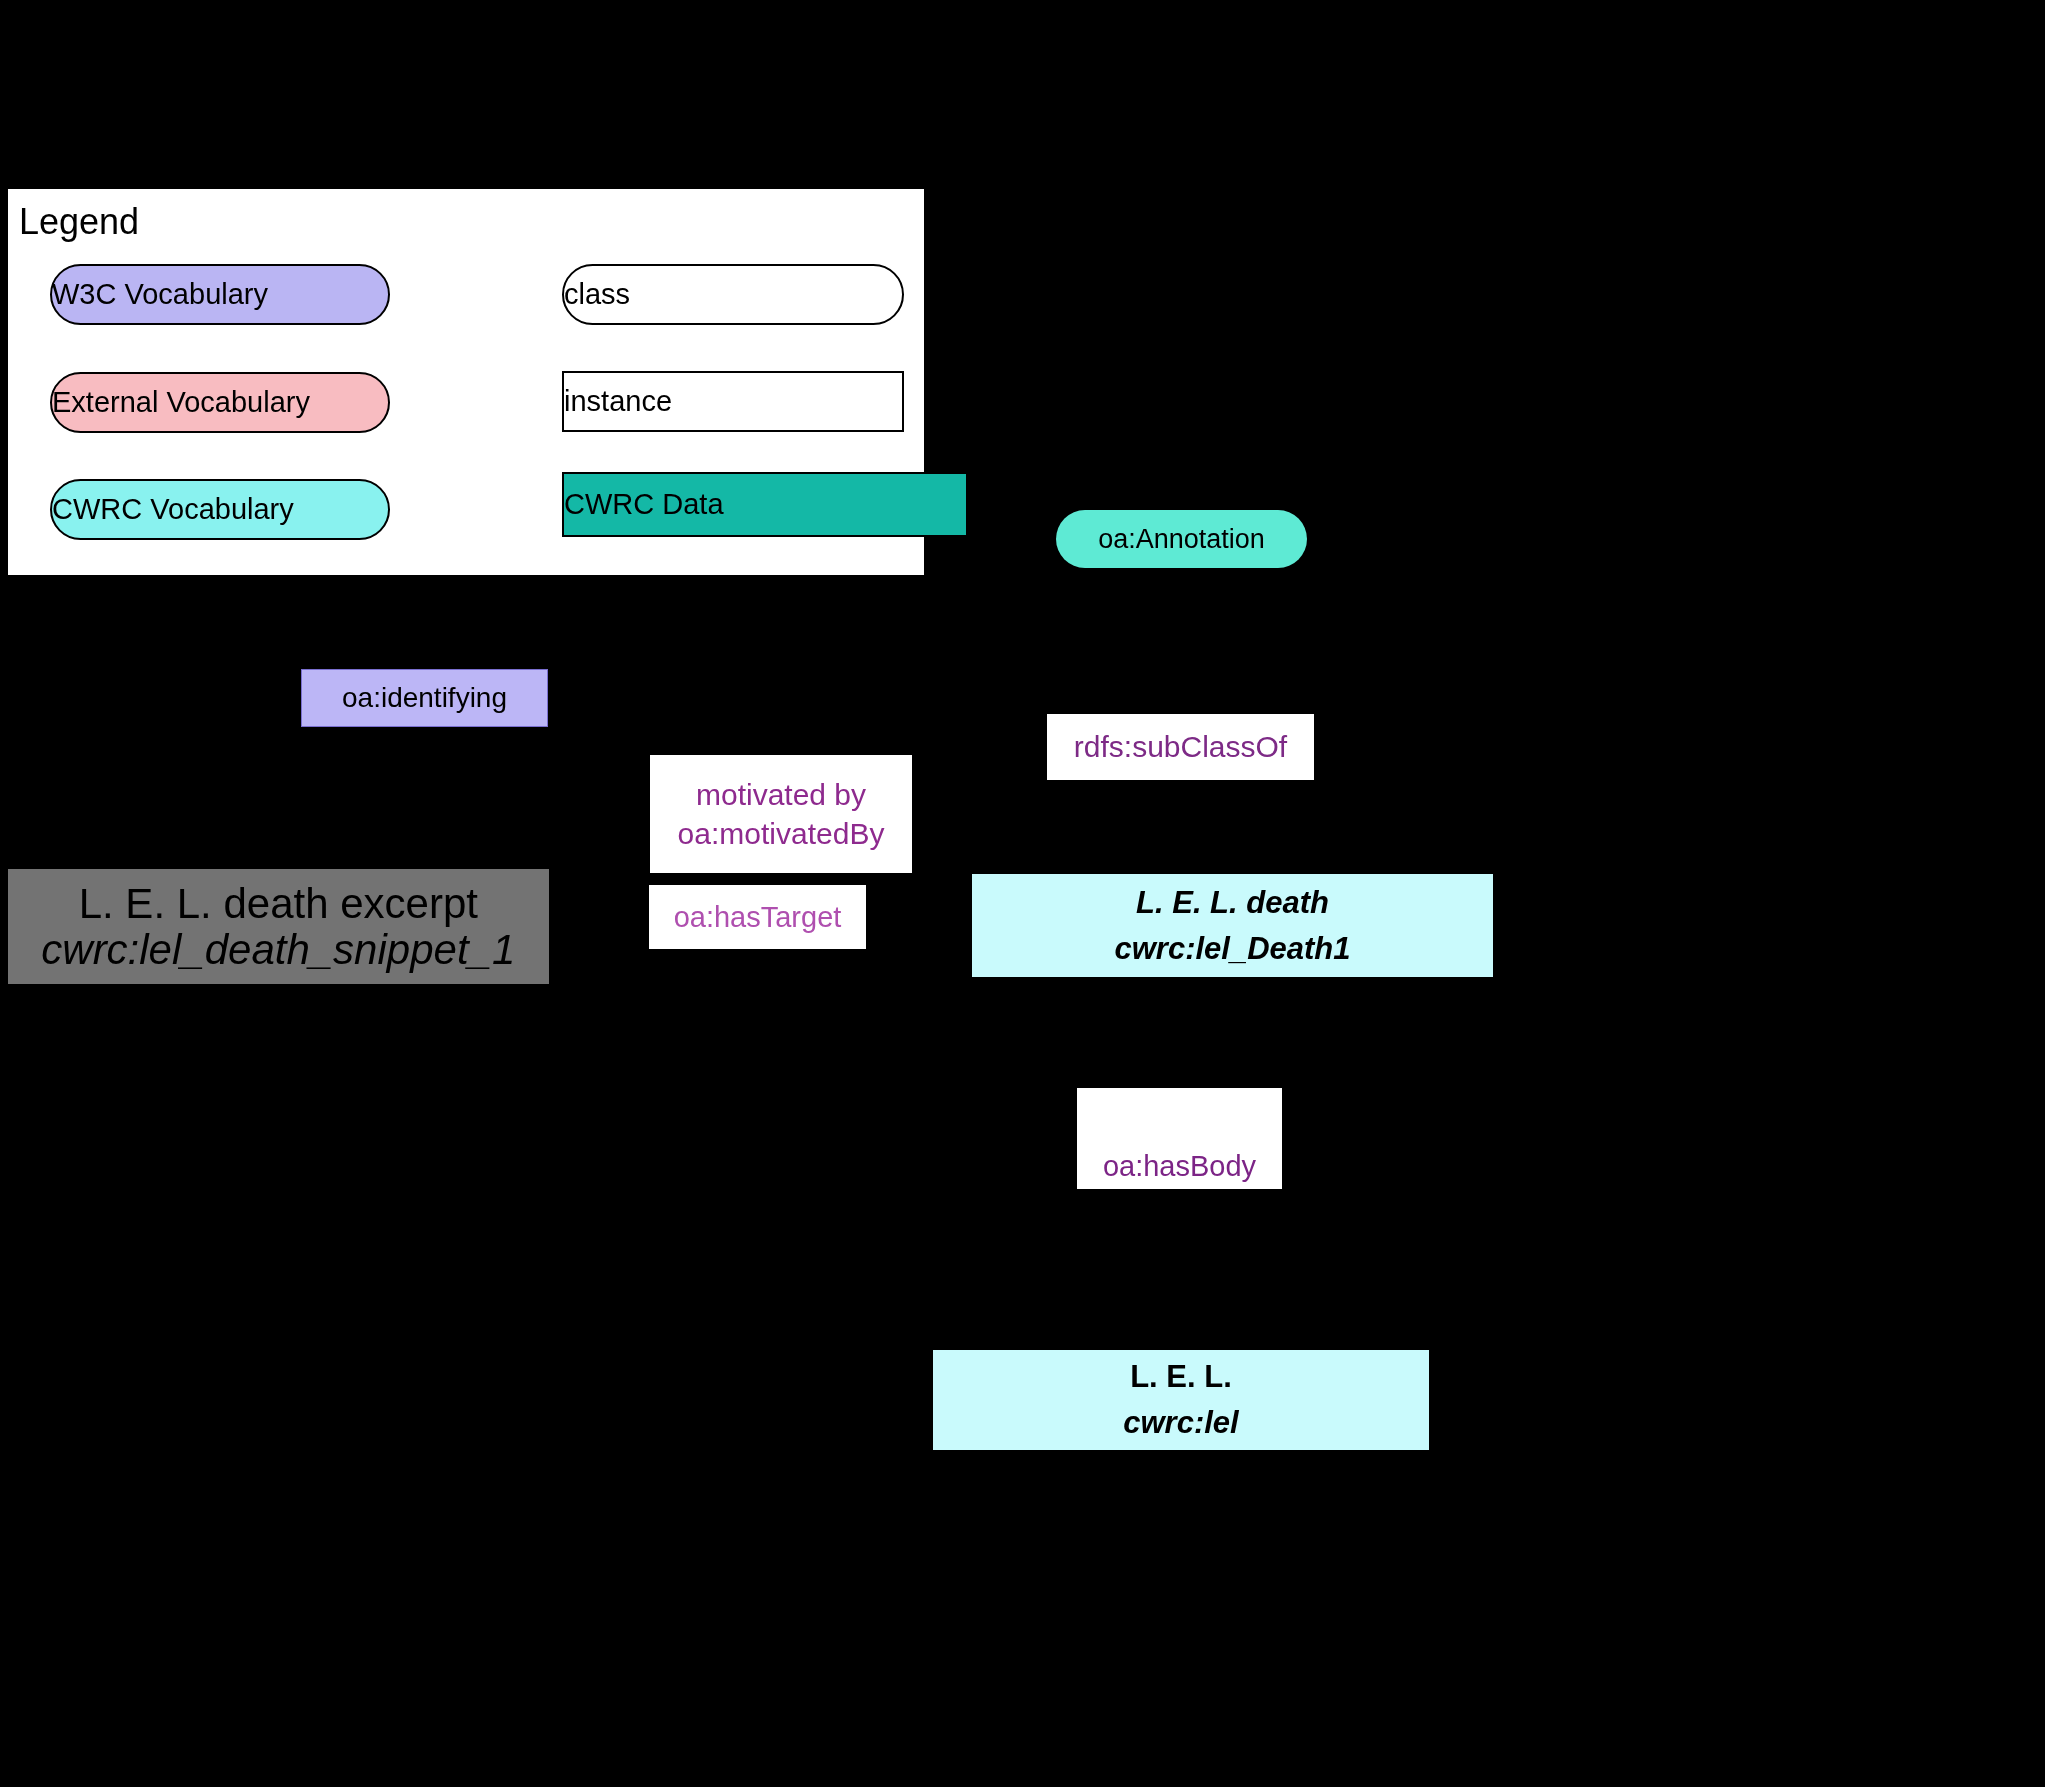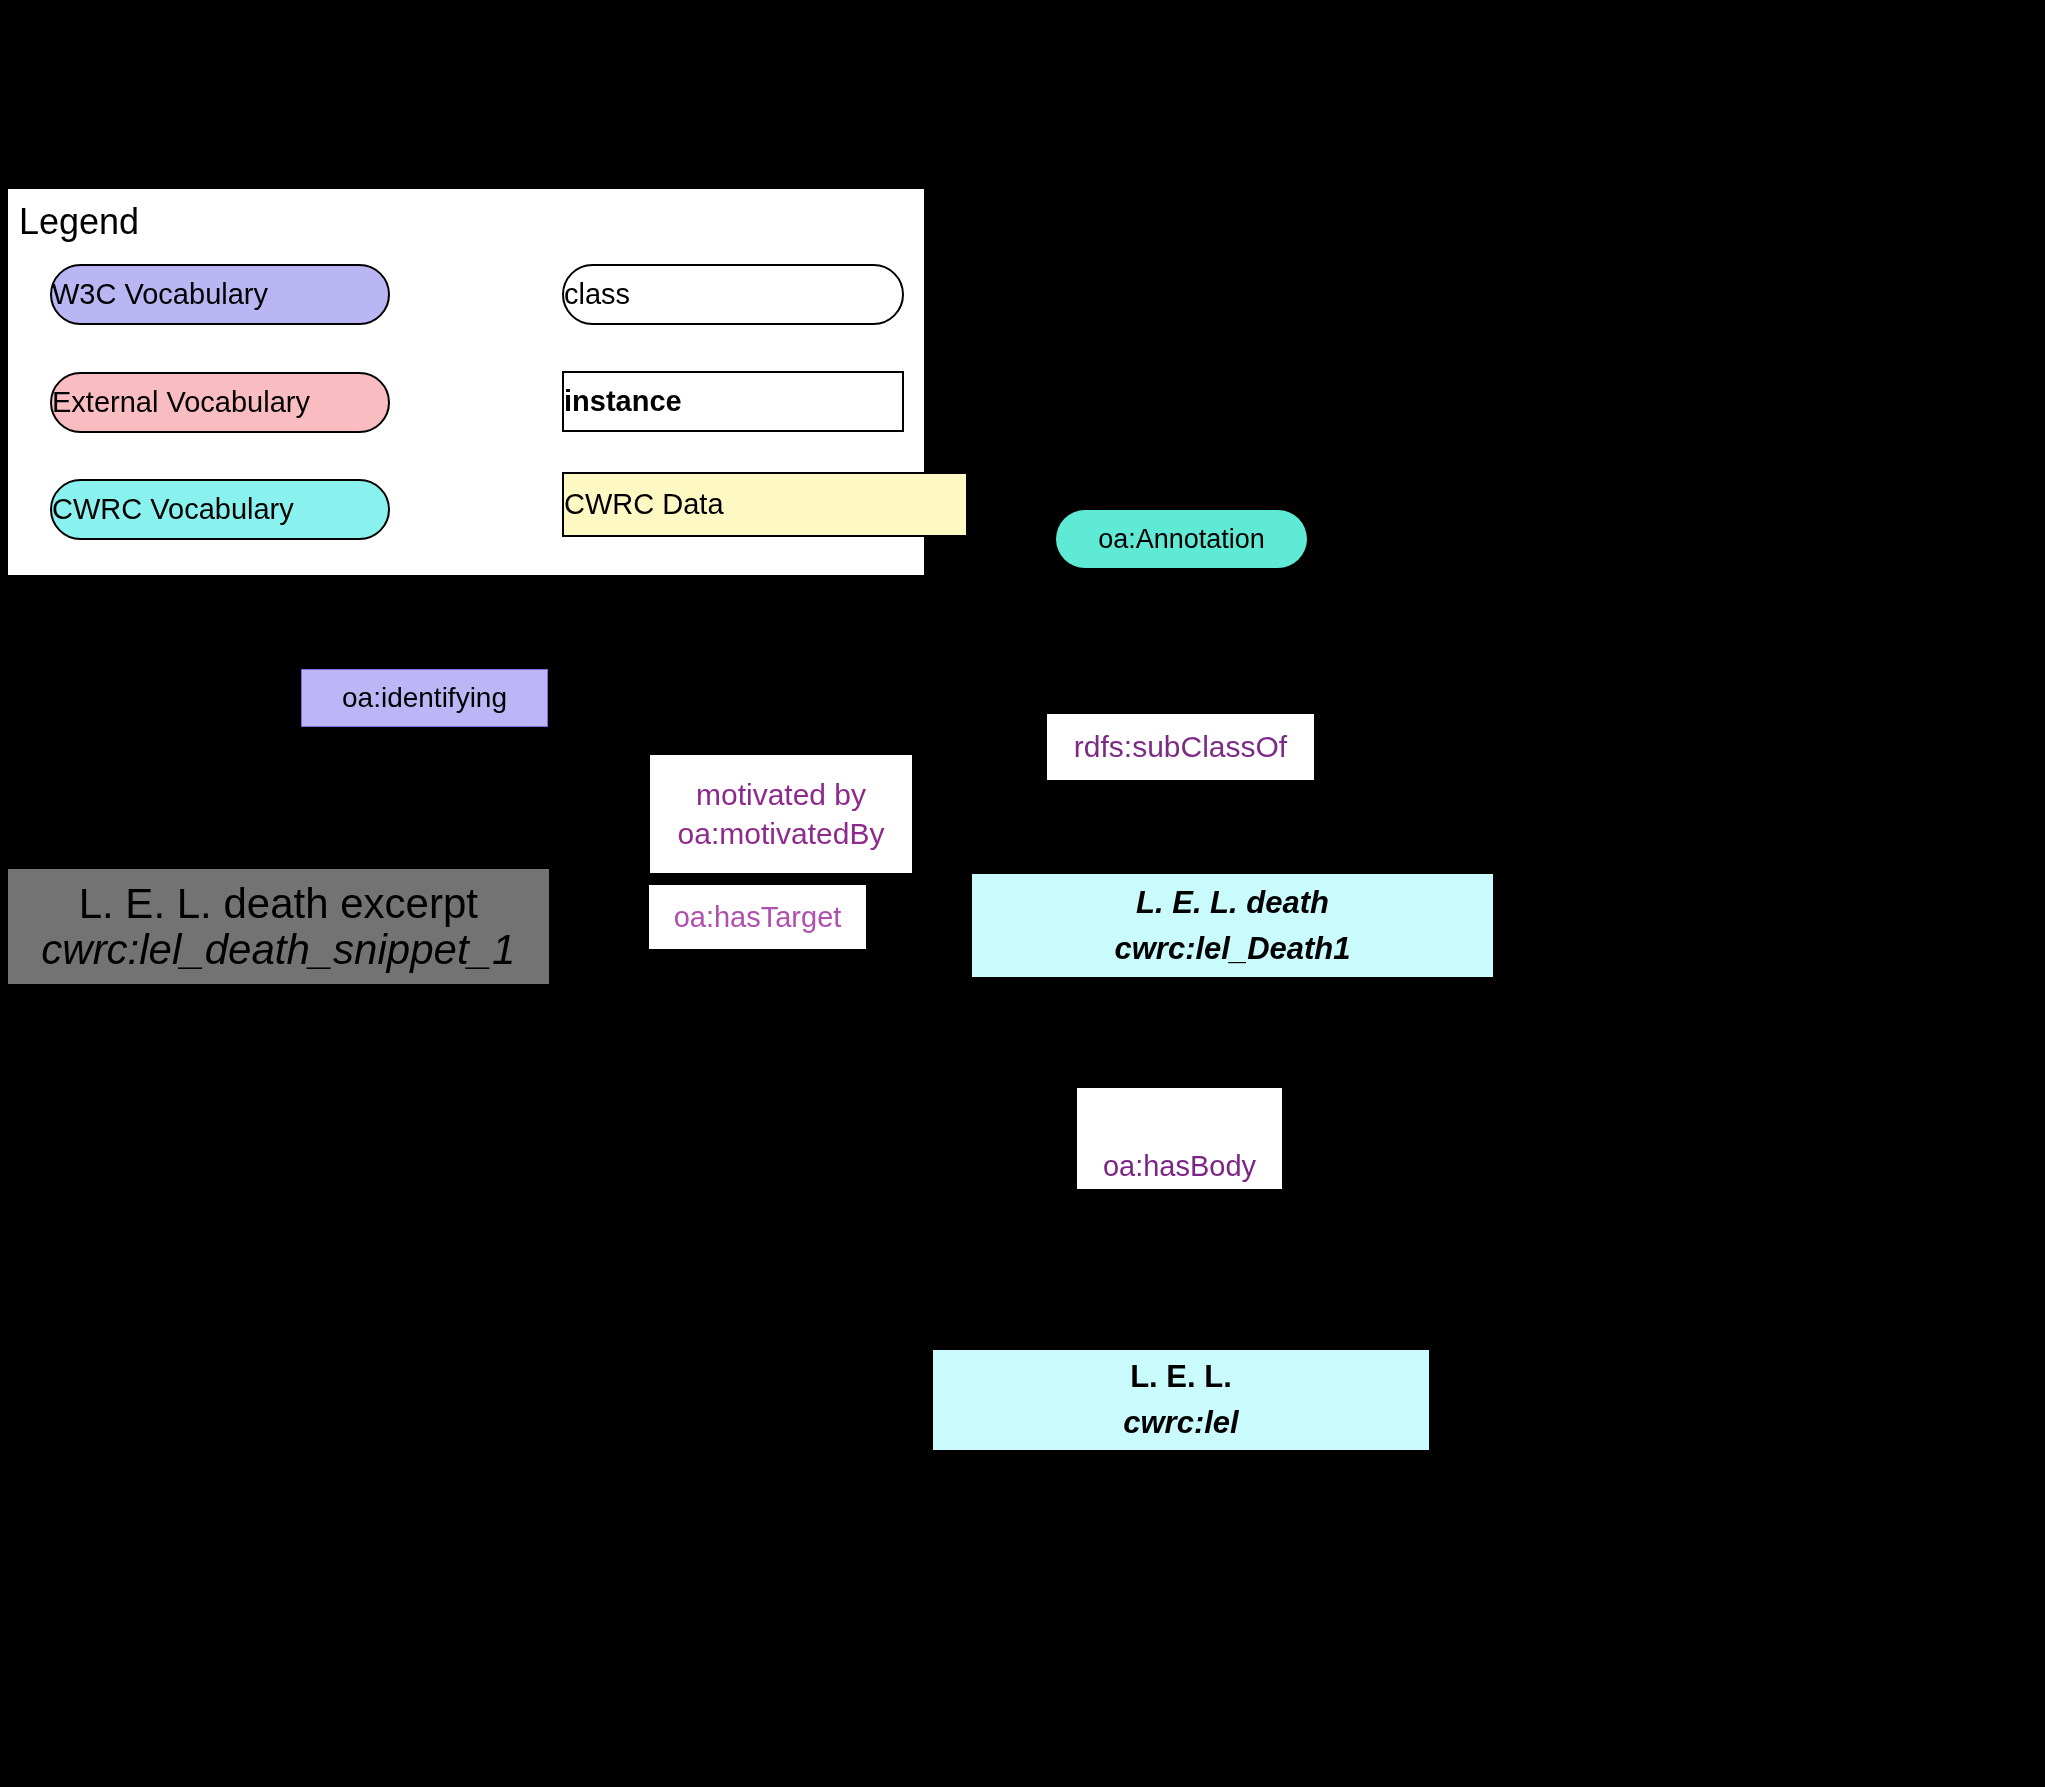--- a/index.html
+++ b/index.html
@@ -29,22 +29,22 @@
   }
   .lg-item {
     display: flex; align-items: center; justify-content: flex-start;
     font-size: 29px; text-align: center;
   }
   .pill   { border-radius: 34px; }
   .lg-w3c      { left:  50px; top: 264px; width: 340px; height: 61px; background: #bab5f3; border: 2.9px solid #000; }
   .lg-external { left:  50px; top: 372px; width: 340px; height: 61px; background: #f8bcc1; border: 2.9px solid #000; }
   .lg-cwrc     { left:  50px; top: 479px; width: 340px; height: 61px; background: #89f2ef; border: 2.9px solid #000; }
   .lg-class    { left: 562px; top: 264px; width: 342px; height: 61px; background: #ffffff; border: 2.3px solid #000; }
-  .lg-instance { left: 562px; top: 371px; width: 342px; height: 61px; background: #ffffff; border: 2.9px solid #000; font-weight: bold; }
-  .lg-data     { left: 562px; top: 472px; width: 406px; height: 65px; background: #fef9c3; border: 2.9px solid #000; }
+  .lg-instance { left: 562px; top: 371px; width: 342px; height: 61px; background: #ffffff; border: 2.9px solid #000; }
+  .lg-data     { left: 562px; top: 472px; width: 406px; height: 65px; background: #14b8a6; border: 2.9px solid #000; }
 
   
   .node {
     display: flex; flex-direction: column;
     align-items: center; justify-content: center;
     text-align: center;
   }
   .node-annotation {
     left: 1056px; top: 510px; width: 251px; height: 58px;
     background: #5eead4; border-radius: 29px; font-size: 27px;

